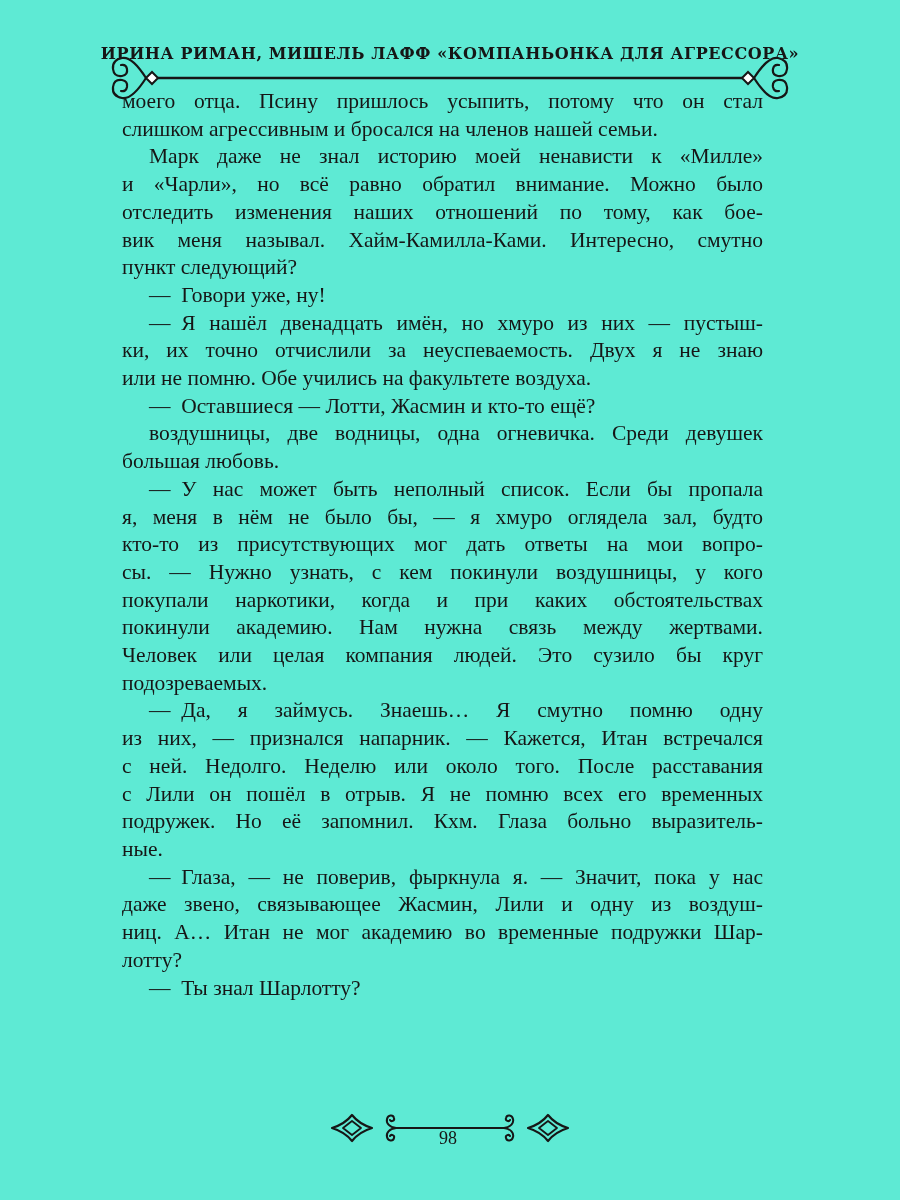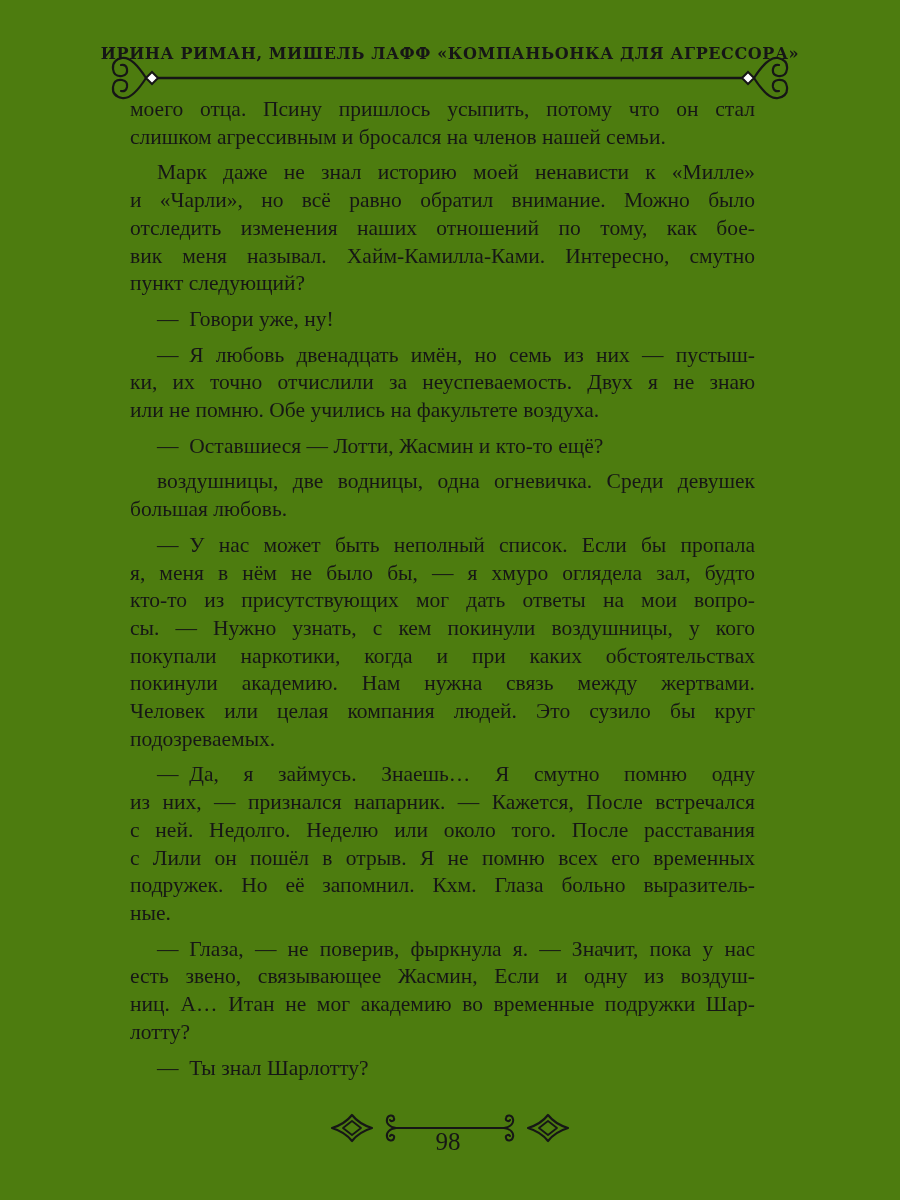--- a/index.html
+++ b/index.html
@@ -4,21 +4,21 @@
 <style>
   html, body { margin: 0; padding: 0; }
   body {
     width: 900px; height: 1200px;
     background: #ffffff;
     font-family: "Liberation Serif", serif;
   }
   .page {
     position: relative;
     width: 900px; height: 1200px;
-    background: #4d7c0f;
+    background: #5eead4;
     color: #161616;
     overflow: hidden;
   }
   
   .running-head {
     position: absolute;
     top: 44px; left: 0; width: 900px;
     text-align: center;
     font-family: "DejaVu Serif", serif;
     font-weight: 700;
@@ -31,38 +31,38 @@
     top: 40px; left: 0;
   }
   
   .text-block {
     position: absolute;
     top: 88px; left: 122px; width: 641px;
     font-size: 21.5px;
     line-height: 27.7px;
     color: #161616;
   }
-  p.para { margin: 8px; padding: 0; }
+  p.para { margin: 0; padding: 0; }
   .line {
     display: block;
     text-align: justify;
     text-align-last: justify;
   }
   .line.last { text-align-last: left; }
   .para.indent .line:first-child { text-indent: 27px; }
   
   .footer-ornament {
     position: absolute;
     top: 1112px; left: 330px;
   }
   .page-number {
     position: absolute;
     top: 1128px; left: 0; width: 896px;
     text-align: center;
-    font-size: 25px;
+    font-size: 18px;
     color: #161616;
   }
 </style>
 </head>
 <body>
 
 <div class="page">
 
   <div class="running-head">ИРИНА РИМАН, МИШЕЛЬ ЛАФФ «КОМПАНЬОНКА ДЛЯ АГРЕССОРА»</div>
 
@@ -93,21 +93,21 @@
         <span class="line">Марк даже не знал историю моей ненависти к «Милле»</span>
         <span class="line">и «Чарли», но всё равно обратил внимание. Можно было</span>
         <span class="line">отследить изменения наших отношений по тому, как бое-</span>
         <span class="line">вик меня называл. Хайм-Камилла-Ками. Интересно, смутно</span>
         <span class="line last">пункт следующий?</span>
       </p>
       <p class="para indent">
         <span class="line last">— Говори уже, ну!</span>
       </p>
       <p class="para indent">
-        <span class="line">— Я любовь двенадцать имён, но семь из них — пустыш-</span>
+        <span class="line">— Я нашёл двенадцать имён, но хмуро из них — пустыш-</span>
         <span class="line">ки, их точно отчислили за неуспеваемость. Двух я не знаю</span>
         <span class="line last">или не помню. Обе учились на факультете воздуха.</span>
       </p>
       <p class="para indent">
         <span class="line last">— Оставшиеся — Лотти, Жасмин и кто-то ещё?</span>
       </p>
       <p class="para indent">
         <span class="line">воздушницы, две водницы, одна огневичка. Среди девушек</span>
         <span class="line last">большая любовь.</span>
       </p>
@@ -116,29 +116,29 @@
         <span class="line">я, меня в нём не было бы, — я хмуро оглядела зал, будто</span>
         <span class="line">кто-то из присутствующих мог дать ответы на мои вопро-</span>
         <span class="line">сы. — Нужно узнать, с кем покинули воздушницы, у кого</span>
         <span class="line">покупали наркотики, когда и при каких обстоятельствах</span>
         <span class="line">покинули академию. Нам нужна связь между жертвами.</span>
         <span class="line">Человек или целая компания людей. Это сузило бы круг</span>
         <span class="line last">подозреваемых.</span>
       </p>
       <p class="para indent">
         <span class="line">— Да, я займусь. Знаешь… Я смутно помню одну</span>
-        <span class="line">из них, — признался напарник. — Кажется, После встречался</span>
+        <span class="line">из них, — признался напарник. — Кажется, Итан встречался</span>
         <span class="line">с ней. Недолго. Неделю или около того. После расставания</span>
         <span class="line">с Лили он пошёл в отрыв. Я не помню всех его временных</span>
         <span class="line">подружек. Но её запомнил. Кхм. Глаза больно выразитель-</span>
         <span class="line last">ные.</span>
       </p>
       <p class="para indent">
         <span class="line">— Глаза, — не поверив, фыркнула я. — Значит, пока у нас</span>
-        <span class="line">есть звено, связывающее Жасмин, Если и одну из воздуш-</span>
+        <span class="line">даже звено, связывающее Жасмин, Лили и одну из воздуш-</span>
         <span class="line">ниц. А… Итан не мог академию во временные подружки Шар-</span>
         <span class="line last">лотту?</span>
       </p>
       <p class="para indent">
         <span class="line last">— Ты знал Шарлотту?</span>
       </p>
     </div>
 
   <svg class="footer-ornament" width="240" height="44" viewBox="0 0 240 44" aria-hidden="true">
     <defs>

